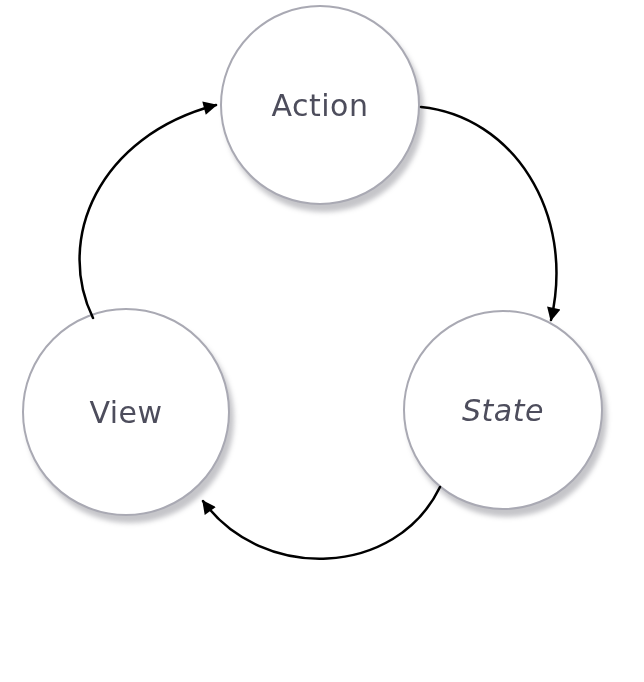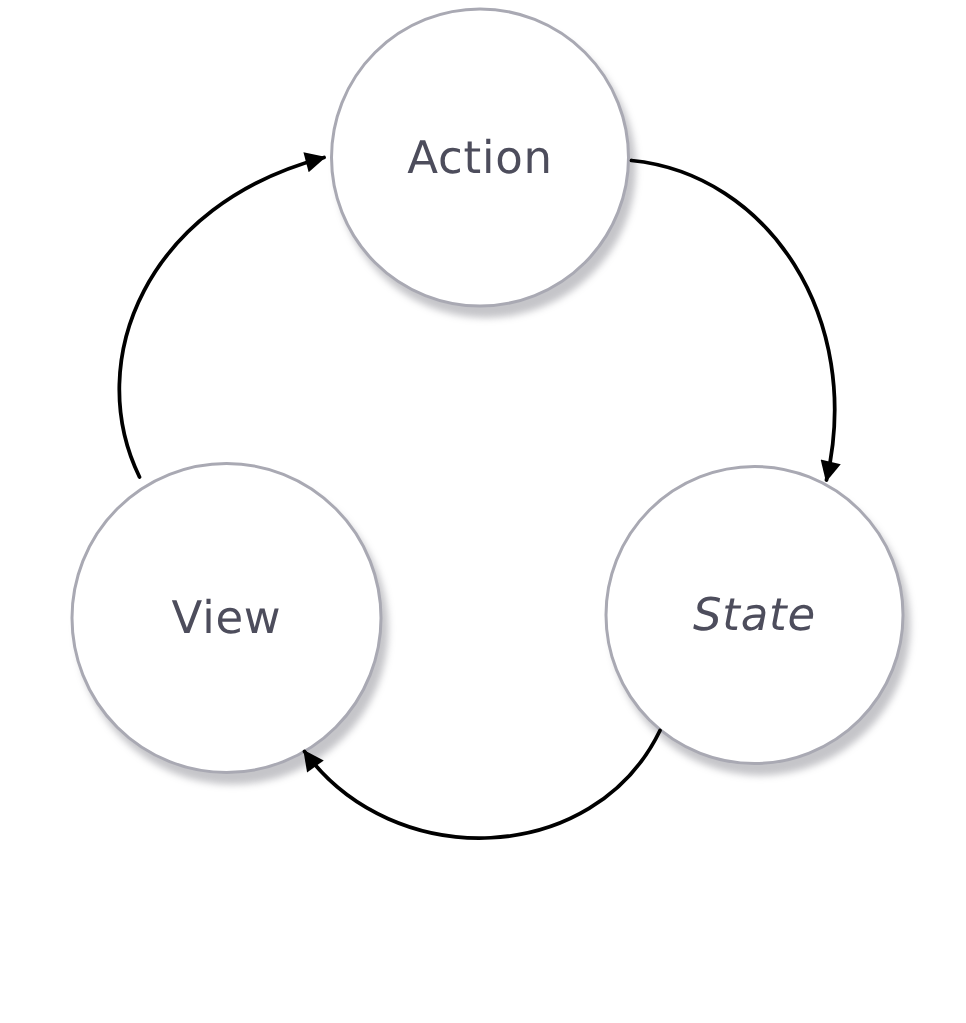--- a/index.html
+++ b/index.html
@@ -30,21 +30,21 @@
       justify-content: center;
     }
     .node-label {
       font-size: 30px;
       font-weight: 400;
       color: var(--label-text, #4d4d5c);
       letter-spacing: 0.5px;
       user-select: none;
     }
     #node-action { left: 220px; top: 5px;   width: 200px; height: 200px; }
-    #node-view   { left: 47px;  top: 308px; width: 208px; height: 208px; }
+    #node-view   { left: 22px;  top: 308px; width: 208px; height: 208px; }
     #node-state  { left: 403px; top: 310px; width: 200px; height: 200px; font-style: italic; }
 
     svg.arrows {
       position: absolute;
       left: 0;
       top: 0;
       pointer-events: none;
     }
     .edge {
       fill: none;

